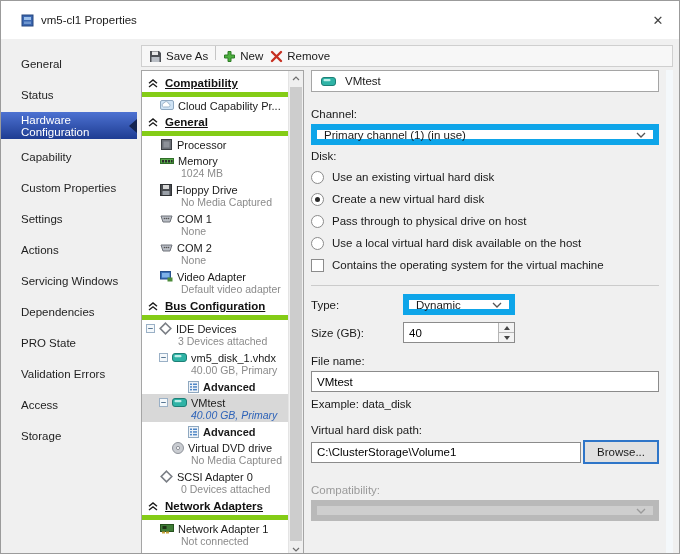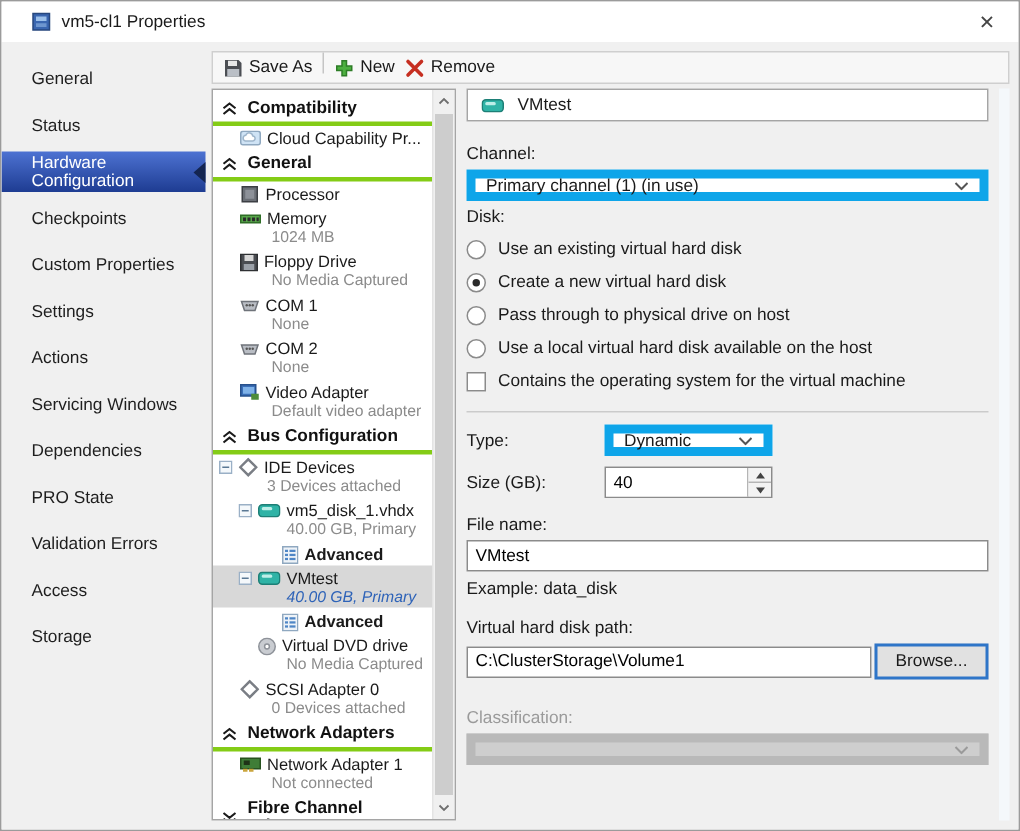--- a/index.html
+++ b/index.html
@@ -1,21 +1,21 @@
 <!DOCTYPE html>
 <html><head>
 <meta charset="utf-8">
 <style>
   * { margin:0; padding:0; box-sizing:border-box; }
   html,body { background:#d8d8d8; }
   body { font-family:"Liberation Sans", sans-serif; }
   .window { width:680px; height:554px; background:#fff; border:1px solid #9b9b9b; position:relative; overflow:hidden; }
 
   
-  .titlebar { height:27px; display:flex; align-items:center; padding:0 10px 0 20px; background:#fff; }
+  .titlebar { height:38px; display:flex; align-items:center; padding:0 10px 0 20px; background:#fff; }
   .title-icon { width:13px; height:13px; margin-right:7px; display:inline-flex; }
   .title-text { font-size:11.5px; color:#1a1a1a; }
   .close-btn { margin-left:auto; font-size:13px; color:#444; width:22px; text-align:center; cursor:default; }
 
   .bodyArea { height:527px; display:flex; background:#f0f0f0; }
 
   
   .sidebar { width:136px; flex-shrink:0; padding-top:9px; }
   .side-item { height:31px; display:flex; align-items:center; padding-left:20px; font-size:11.5px; color:#1e1e1e; position:relative; cursor:default; }
   .side-item.selected { height:27px; margin:2px 0; color:#fff; background:linear-gradient(#4d72d2,#1e3c92); }
@@ -25,21 +25,21 @@
   .content { flex:1; display:flex; flex-direction:column; padding:6px 6px 8px 4px; min-width:0; }
   .toolbar { height:22px; background:#f7f7f7; border:1px solid #cfcfcf; display:flex; gap:7px; padding:0 7px; margin-bottom:3px; flex-shrink:0; }
   .tool-btn { display:flex; align-items:center; gap:4px; font-size:11.5px; color:#1a1a1a; cursor:default; }
   .tool-sep { width:1px; height:14px; background:#c5c5c5; }
 
   .panels { flex:1; display:flex; gap:7px; min-height:0; }
 
   
   .tree { width:163px; flex-shrink:0; background:#fff; border:1px solid #a5a5a5; position:relative; overflow:hidden; }
   .tree-inner { position:absolute; left:0; top:0; right:15px; bottom:0; overflow:hidden; padding-top:2px; }
-  .t-header { display:flex; align-items:center; gap:7px; padding:2px 2px 3px 6px; margin-top:2px; font-size:11.5px; font-weight:bold; color:#111; border-bottom:3px solid #84cc16; }
+  .t-header { display:flex; align-items:center; gap:7px; padding:2px 2px 3px 6px; margin-top:2px; font-size:11.5px; font-weight:bold; color:#111; border-bottom:5px solid #84cc16;text-decoration:underline; }
   .t-node { margin-bottom:1px; }
   .t-row { display:flex; align-items:center; gap:4px; height:15px; font-size:11px; color:#1a1a1a; padding-top:2px; }
   .t-sub { font-size:10.5px; color:#8b8b8b; height:13px; line-height:13px; }
   .ticon { display:inline-flex; flex-shrink:0; }
   .exp { display:inline-flex; flex-shrink:0; }
   .lvl1 { padding-left:18px; } .sub1 { padding-left:39px; }
   .lvl1e { padding-left:4px; } .sube1 { padding-left:36px; }
   .lvl2e { padding-left:17px; } .sub2 { padding-left:49px; }
   .lvl2 { padding-left:30px; }
   .lvl3 { padding-left:46px; }
@@ -97,21 +97,21 @@
     <span class="title-text">vm5-cl1 Properties</span>
     <span class="close-btn">✕</span>
   </div>
 
   <div class="bodyArea">
 
     <div class="sidebar">
       <div class="side-item">General</div>
       <div class="side-item">Status</div>
       <div class="side-item selected">Hardware Configuration</div>
-      <div class="side-item">Checkpoints</div>
+      <div class="side-item">Capability</div>
       <div class="side-item">Custom Properties</div>
       <div class="side-item">Settings</div>
       <div class="side-item">Actions</div>
       <div class="side-item">Servicing Windows</div>
       <div class="side-item">Dependencies</div>
       <div class="side-item">PRO State</div>
       <div class="side-item">Validation Errors</div>
       <div class="side-item">Access</div>
       <div class="side-item">Storage</div>
     </div>
@@ -521,21 +521,21 @@
           <div class="field-label">File name:</div>
           <input class="text-input" value="VMtest" style="">
           <div class="example">Example: data_disk</div>
 
           <div class="field-label" style="margin-top:12px">Virtual hard disk path:</div>
           <div class="path-row">
             <input class="text-input" value="C:\ClusterStorage\Volume1" style="">
             <button class="browse-btn">Browse...</button>
           </div>
 
-          <div class="disabled-label">Classification:</div>
+          <div class="disabled-label">Compatibility:</div>
           <div class="combo disabled">
             <span class="combo-text"></span>
             <span class="combo-chev">
                 <svg width="10" height="6">
                   <path d="M1 1 L5 5 L9 1" fill="none" stroke="#9a9a9a" stroke-width="1.3"></path>
                 </svg>
               </span>
           </div>
 
         </div>

